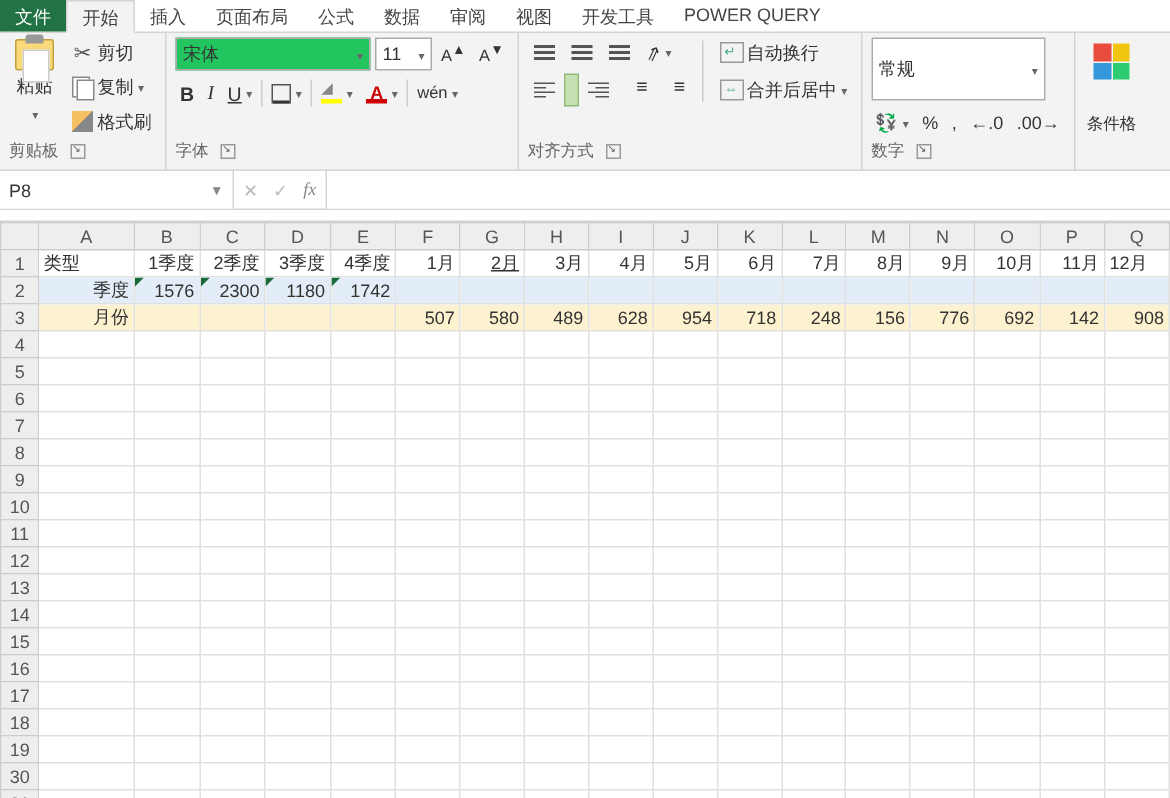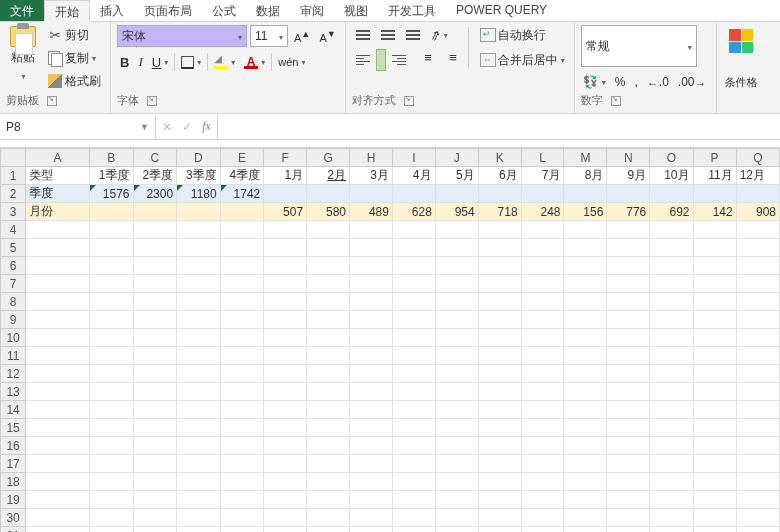--- a/index.html
+++ b/index.html
@@ -33,21 +33,21 @@
 .paste-ico::after { content: ""; position: absolute; top: 6px; left: 4px; width: 16px; height: 20px; background: #fff; border: 1px solid #ccc; }
 
 .scissors { color: #555; font-size: 14px; }
 .copy-ico { position: relative; width: 14px; height: 14px; }
 .copy-ico::before, .copy-ico::after { content: ""; position: absolute; width: 10px; height: 12px; background: #fff; border: 1px solid #888; }
 .copy-ico::before { top: 0; left: 0; }
 .copy-ico::after { top: 2px; left: 3px; }
 .brush-ico { width: 14px; height: 14px; background: linear-gradient(135deg, #f4c060 50%, #888 50%); }
 
 
-.font-name { width: 130px; height: 22px; border: 1px solid #ababab; background: #c4b5fd; padding: 2px 4px; font-size: 12px; display: flex; align-items: center; justify-content: space-between; }
+.font-name { width: 130px; height: 22px; border: 1px solid #ababab; background: #22c55e; padding: 2px 4px; font-size: 12px; display: flex; align-items: center; justify-content: space-between; }
 .font-size { width: 38px; height: 22px; border: 1px solid #ababab; background: #fff; padding: 2px 4px; font-size: 12px; display: flex; align-items: center; justify-content: space-between; }
 .bold { font-weight: bold; font-size: 13px; }
 .italic { font-style: italic; font-family: serif; font-size: 13px; }
 .underline { text-decoration: underline; font-size: 13px; }
 .border-ico { width: 13px; height: 13px; border: 1px solid #555; display: inline-block; position: relative; }
 .border-ico::after { content: ""; position: absolute; left: 0; right: 0; bottom: -1px; height: 2px; background: #333; }
 .fill-ico { width: 14px; height: 14px; position: relative; }
 .fill-ico::before { content: "◢"; color: #888; font-size: 10px; position: absolute; top: -2px; }
 .fill-ico::after { content: ""; position: absolute; bottom: 0; left: 0; width: 14px; height: 3px; background: #ffff00; }
 .fontcolor-ico { width: 14px; height: 14px; position: relative; color: #c00; font-weight: bold; text-align: center; }
@@ -96,21 +96,21 @@
 
 
 .grid-wrap { position: relative; overflow: hidden; }
 table.sheet { border-collapse: collapse; table-layout: fixed; font-family: SimSun, serif; font-size: 12px; }
 .sheet th { background: #eee; border: 1px solid #ccc; font-weight: normal; color: #555; text-align: center; height: 18px; position: sticky; }
 .sheet th.corner { width: 26px; background: #eee; }
 .sheet th.colh { width: 44px; }
 .sheet th.colh.wide { width: 66px; }
 .sheet th.rowh { width: 26px; text-align: center; }
 .sheet td { border: 1px solid #e0e0e0; height: 17px; padding: 0 3px; text-align: right; white-space: nowrap; overflow: hidden; }
-.sheet td.ltxt { text-align: left; }
+.sheet td.ltxt { text-align: right; }
 .sheet tr.r2 td { background: #e3edf7; }
 .sheet tr.r3 td { background: #fdf2d0; }
 .green-tri { position: relative; }
 .green-tri::before { content: ""; position: absolute; top: 0; left: 0; border-top: 6px solid #186a3b; border-right: 6px solid transparent; }
 </style>
 </head>
 <body>
 
 <div class="tabs">
   <div class="tab file">文件</div>

